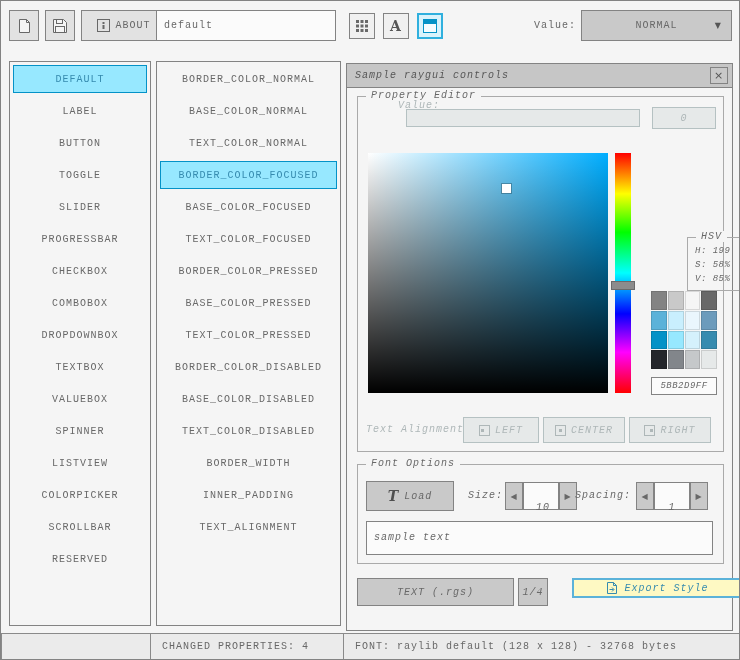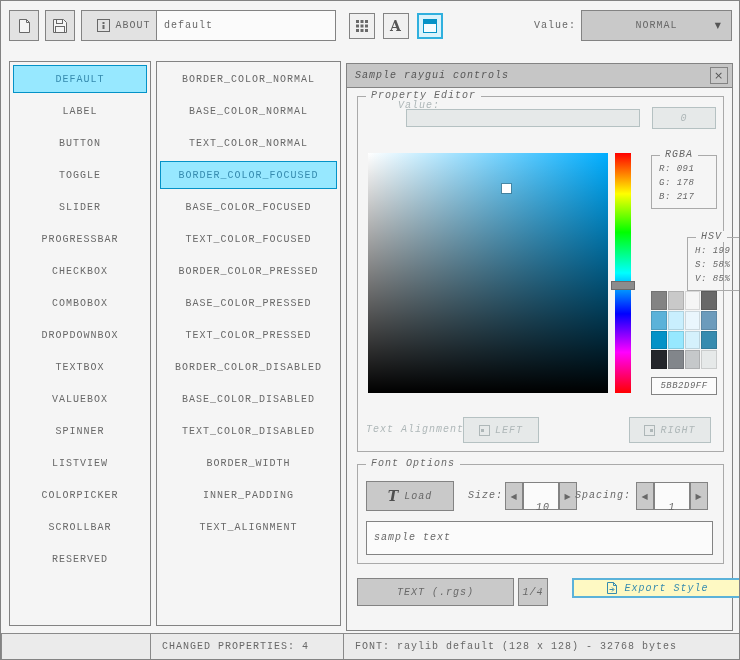--- a/index.html
+++ b/index.html
@@ -214,26 +214,20 @@
       <input class="textbox disabled-box value-input" value="" style="">
       <button class="btn disabled-box value-btn">0</button>
 
       <div class="sv-panel" id="sv-panel" style="background: linear-gradient(rgba(0, 0, 0, 0), rgb(0, 0, 0)), linear-gradient(to right, rgb(255, 255, 255), rgb(0, 174, 255));">
         <div class="sv-marker" id="sv-marker" style="left: 134.2px; top: 31px;"></div>
       </div>
       <div class="hue-bar">
         <div class="hue-thumb" id="hue-thumb" style="top: 127.667px;"></div>
       </div>
 
-      <div class="groupbox rgba-box">
-        <span class="group-title">RGBA</span>
-        <div class="mini-line mini-first">R: 091</div>
-        <div class="mini-line">G: 178</div>
-        <div class="mini-line">B: 217</div>
-      </div>
       <div class="groupbox hsv-box">
         <span class="group-title">HSV</span>
         <div class="mini-line mini-first">H: 199</div>
         <div class="mini-line">S: 58%</div>
         <div class="mini-line">V: 85%</div>
       </div>
 
       <div class="palette" id="palette">
           <div class="swatch" style="background: rgb(131, 131, 131);"></div>
           <div class="swatch" style="background: rgb(201, 201, 201);"></div>
@@ -252,20 +246,24 @@
           <div class="swatch" style="background: rgb(197, 200, 202);"></div>
           <div class="swatch" style="background: rgb(230, 233, 233);"></div>
         </div>
       <div class="textbox hex-box">5BB2D9FF</div>
 
       <span class="align-label">Text Alignment:</span>
       <button class="btn disabled-box align-btn align-btn-left">
         <span class="align-ico align-left-pos"></span>
         <span>LEFT</span>
       </button>
+      <button class="btn disabled-box align-btn align-btn-center">
+        <span class="align-ico align-center-pos"></span>
+        <span>CENTER</span>
+      </button>
       <button class="btn disabled-box align-btn align-btn-right">
         <span class="align-ico align-right-pos"></span>
         <span>RIGHT</span>
       </button>
     </div>
 
     <div class="groupbox group-fo">
       <span class="group-title">Font Options</span>
       <button class="btn load-btn">
         <span class="t-ico">T</span>

